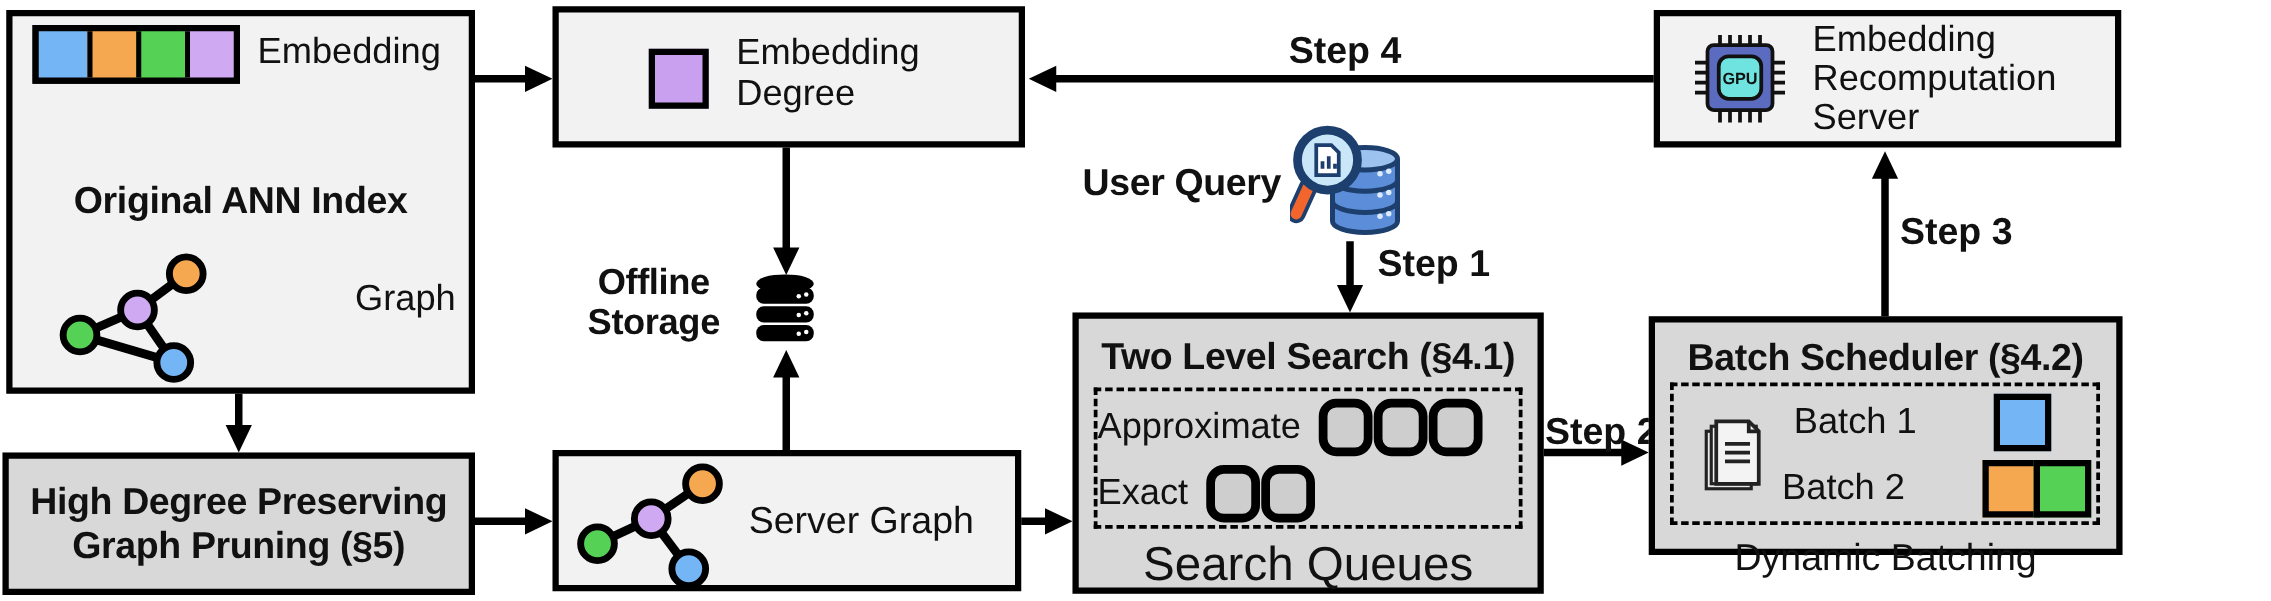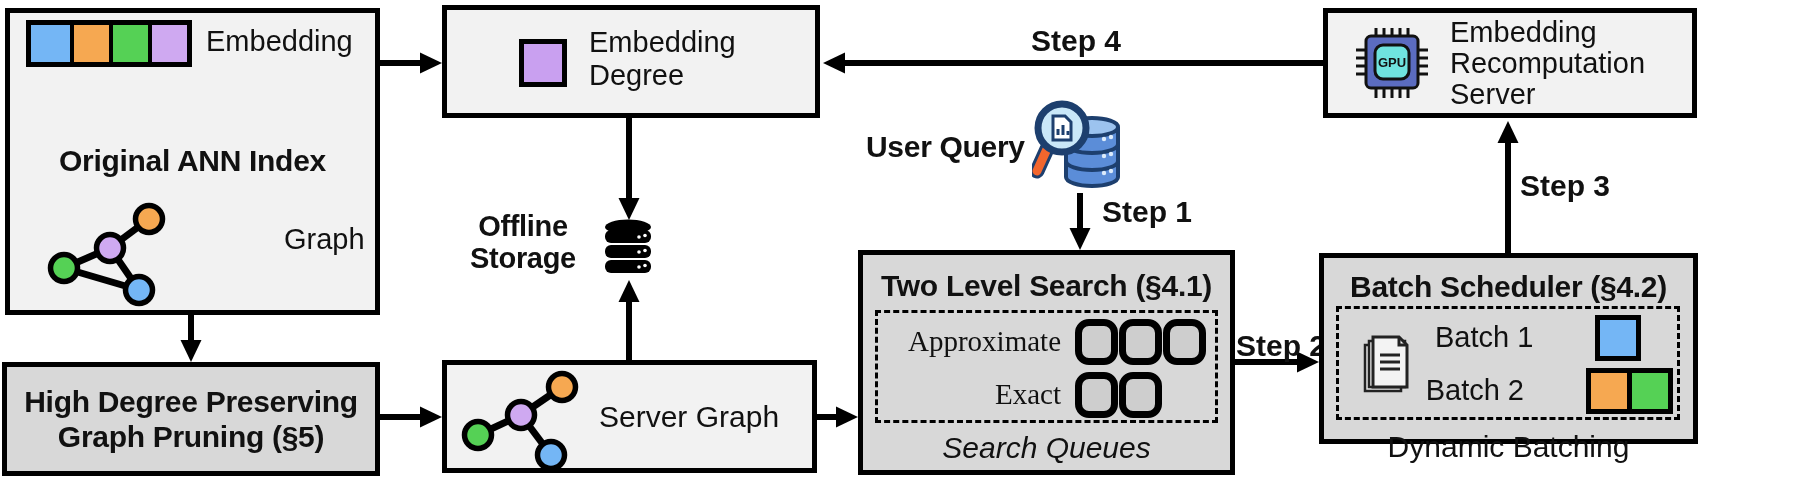--- a/index.html
+++ b/index.html
@@ -19,21 +19,21 @@
   .ecell { width:39px; height:37px; border-left:4px solid #000; }
   .ecell:first-child { border-left:none; }
 
   
   .csq { border:5px solid #000; }
 
   
   .dashed { position:absolute; border:3px dashed #000; }
 
   
-  .qrow { display:flex; align-items:center; justify-content:flex-end; height:53px; padding-right:6px;font-family:Liberation Serif, serif; }
+  .qrow { display:flex; align-items:center; height:53px; padding-right:6px; }
   .qlabel { font-size:29px; white-space:nowrap; margin-right:14px; }
   .qslots { width:134px; display:flex; gap:1px; }
   .qslot { width:43px; height:46px; border:7px solid #000; border-radius:14px; }
 
   
   .brow { display:flex; align-items:center; justify-content:flex-end; height:53px;gap:48px; }
   .blabel { font-size:29px; white-space:nowrap; margin-right:14px; }
   .bsquares { width:100px; display:flex; }
   .bsq { width:46px; height:46px; border:5px solid #000; }
   .bsq + .bsq { margin-left:-5px; }
@@ -203,21 +203,21 @@
           </div>
       </div>
       <div class="qrow">
         <div class="qlabel">Exact</div>
         <div class="qslots">
             <div class="qslot" style="background: rgb(206, 206, 206);"></div>
             <div class="qslot" style="background: rgb(206, 206, 206);"></div>
           </div>
       </div>
     </div>
-    <div class="footerlbl" style="top:176px; font-size:30px;font-style:italic;">Search Queues</div>
+    <div class="footerlbl" style="top:176px; font-size:38px;">Search Queues</div>
   </div>
   <div class="abs step center" style="left:1236px; top:329px; width:84px;">Step 2</div>
 
   <div class="box" style="left: 1319px; top: 253px; width: 379px; height: 191px; background: rgb(216, 216, 216);">
     <div class="abs title center" style="left:0; right:0; top:12px; font-size:30px;">Batch Scheduler (§4.2)</div>
     <div class="dashed" style="left:12px; top:48px; width:344px; height:114px;">
       <svg class="abs" style="left:22px; top:24px;" width="56" height="62" viewBox="0 0 56 62">
         <rect x="4" y="12" width="36" height="46" fill="#e9e9e9" stroke="#222" stroke-width="2.5"></rect>
         <rect x="8" y="8" width="36" height="46" fill="#eeeeee" stroke="#222" stroke-width="2.5"></rect>
         <path d="M12,4 h26 l8,8 v42 h-34 z" fill="#f3f3f3" stroke="#222" stroke-width="3"></path>

